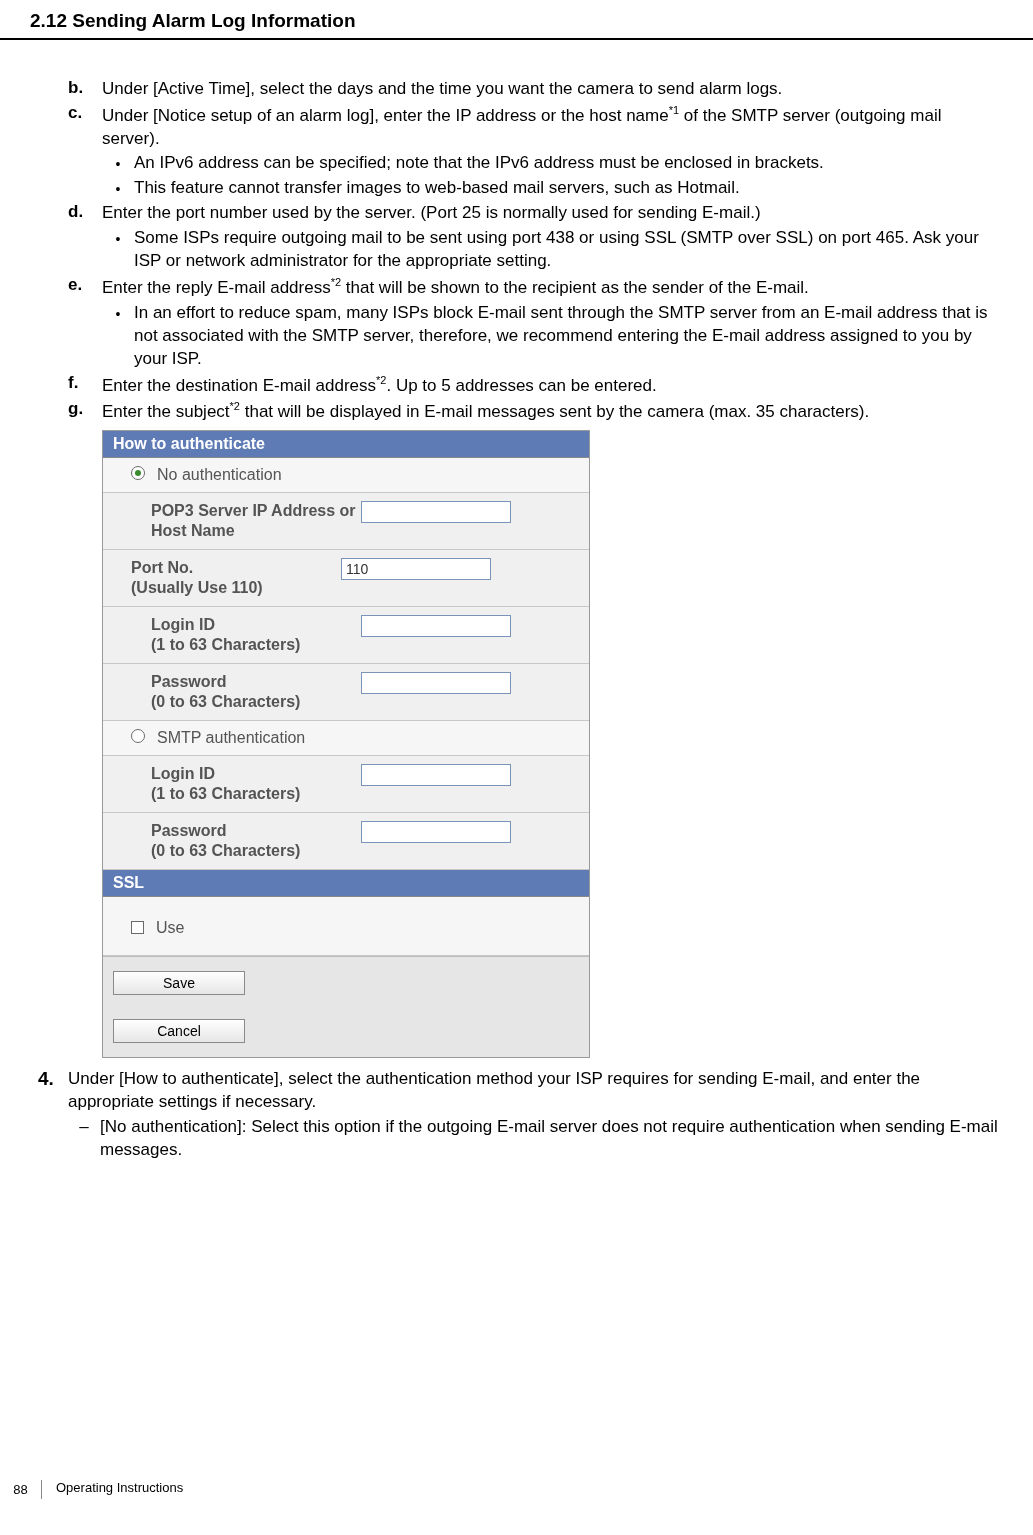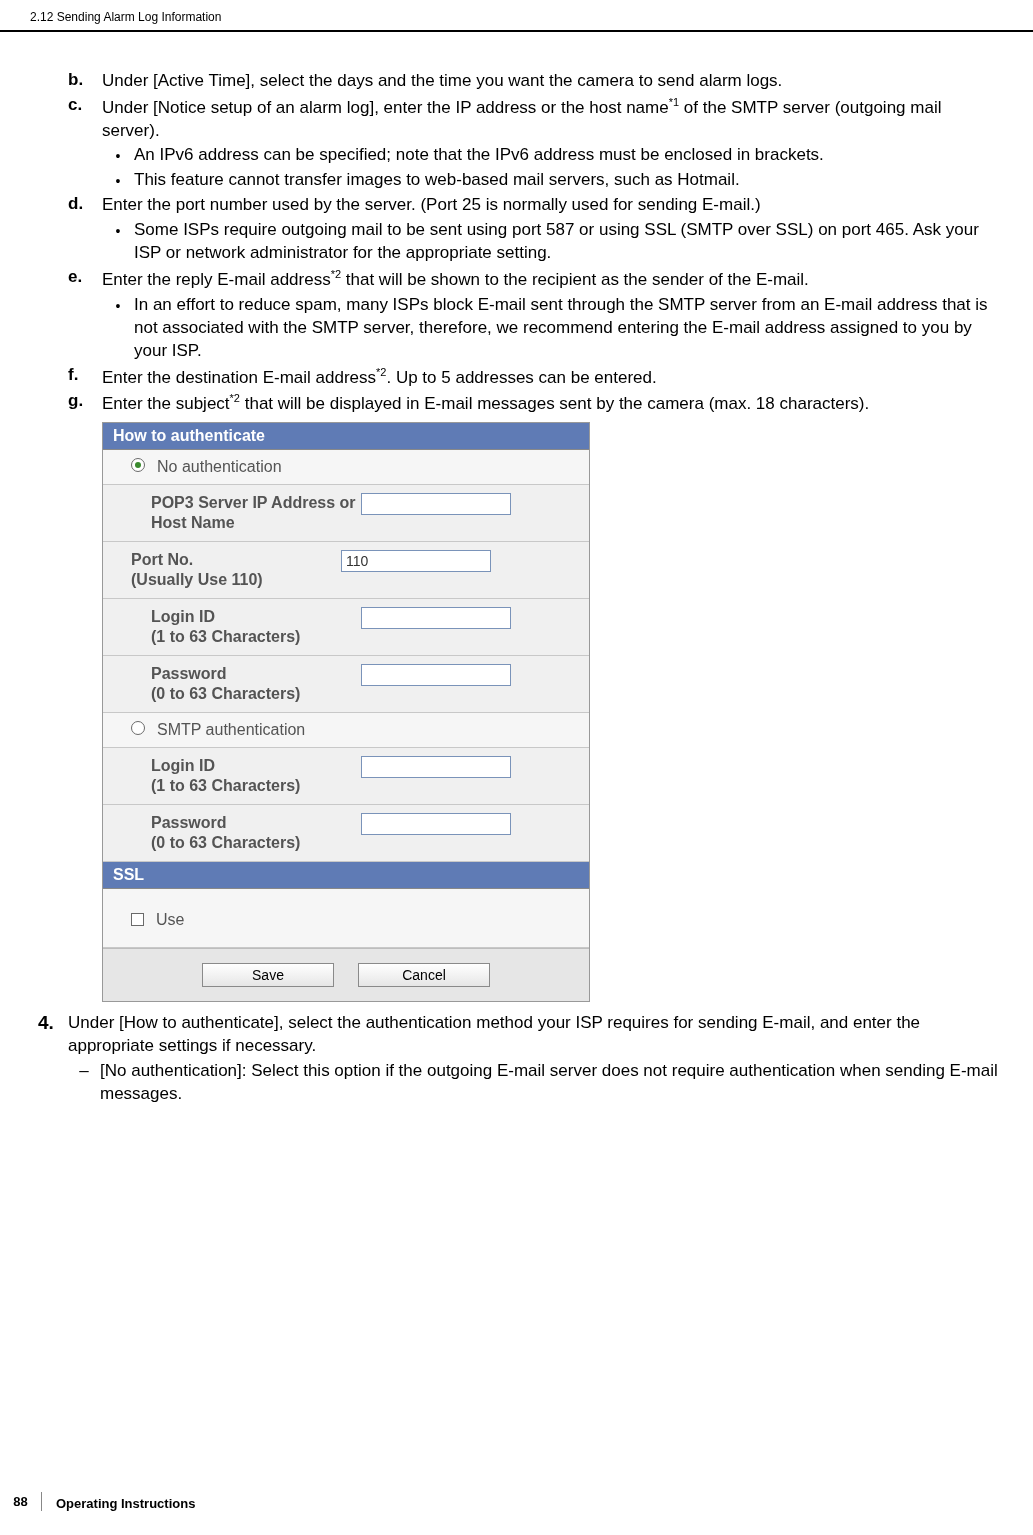--- a/index.html
+++ b/index.html
@@ -5,22 +5,22 @@
     * { box-sizing: border-box; margin: 0; padding: 0; }
     body {
       font-family: Arial, Helvetica, sans-serif;
       width: 1033px;
       height: 1535px;
       background: #fff;
       color: #000;
       position: relative;
     }
     .page-header {
-      font-size: 12px;
-      font-weight: normal;
+      font-size: 19px;
+      font-weight: bold;
       padding: 10px 30px 6px;
     }
     .header-rule {
       border: none;
       border-top: 2px solid #000;
       margin: 0 0 0 0;
     }
     .content {
       padding: 38px 30px 0 30px;
     }
@@ -125,38 +125,38 @@
     .ssl-section {
       padding: 22px 0 18px 28px;
       border-bottom: 1px solid #c8c8c8;
     }
     .fig-buttons {
       background: #e6e6e6;
       padding: 14px 10px;
       display: flex;
       justify-content: center;
       gap: 24px;
+      flex-direction: column;
     }
     .btn {
       width: 132px; height: 24px;
       border: 1px solid #8a8a8a;
       background: linear-gradient(#fff, #e6e6e6);
       font-size: 14px;
       cursor: pointer;
     }
     .hr-thin { border: none; border-top: 1px solid #bdbdbd; }
     .footer {
       position: absolute;
-      bottom: 24px;
+      bottom: 36px;
       left: 0;
       width: 100%;
       display: flex;
-      align-items: flex-end;
+      align-items: flex-start;
       font-size: 13px;
-      font-weight: bold;
     }
     .footer .pn {
       width: 42px;
       text-align: center;
       border-right: 1px solid #888;
       padding: 2px 0;
     }
     .footer .ft {
       padding-left: 14px;
     }
@@ -191,21 +191,21 @@
     </div>
   </div>
 
   <div class="list-item">
     <div class="marker">d.</div>
     <div class="item-body">
       <span>Enter the port number used by the server. (Port 25 is normally used for sending E-mail.)</span>
       <div class="sub-list">
         <div class="sub-item">
           <div class="sub-marker">•</div>
-          <div class="sub-body">Some ISPs require outgoing mail to be sent using port 587 or using SSL (SMTP over SSL) on port 465. Ask your ISP or network administrator for the appropriate setting.</div>
+          <div class="sub-body">Some ISPs require outgoing mail to be sent using port 438 or using SSL (SMTP over SSL) on port 465. Ask your ISP or network administrator for the appropriate setting.</div>
         </div>
       </div>
     </div>
   </div>
 
   <div class="list-item">
     <div class="marker">e.</div>
     <div class="item-body">
       <span>Enter the reply E-mail address</span><sup>*2</sup><span> that will be shown to the recipient as the sender of the E-mail.</span>
       <div class="sub-list">
@@ -220,21 +220,21 @@
   <div class="list-item">
     <div class="marker">f.</div>
     <div class="item-body">
       <span>Enter the destination E-mail address</span><sup>*2</sup><span>. Up to 5 addresses can be entered.</span>
     </div>
   </div>
 
   <div class="list-item">
     <div class="marker">g.</div>
     <div class="item-body">
-      <span>Enter the subject</span><sup>*2</sup><span> that will be displayed in E-mail messages sent by the camera (max. 18 characters).</span>
+      <span>Enter the subject</span><sup>*2</sup><span> that will be displayed in E-mail messages sent by the camera (max. 35 characters).</span>
     </div>
   </div>
 
   <div class="figure">
     <div class="fig-header">How to authenticate</div>
 
     <div class="fig-row indent">
       <span class="radio checked"></span>
       <span>No authentication</span>
     </div>

